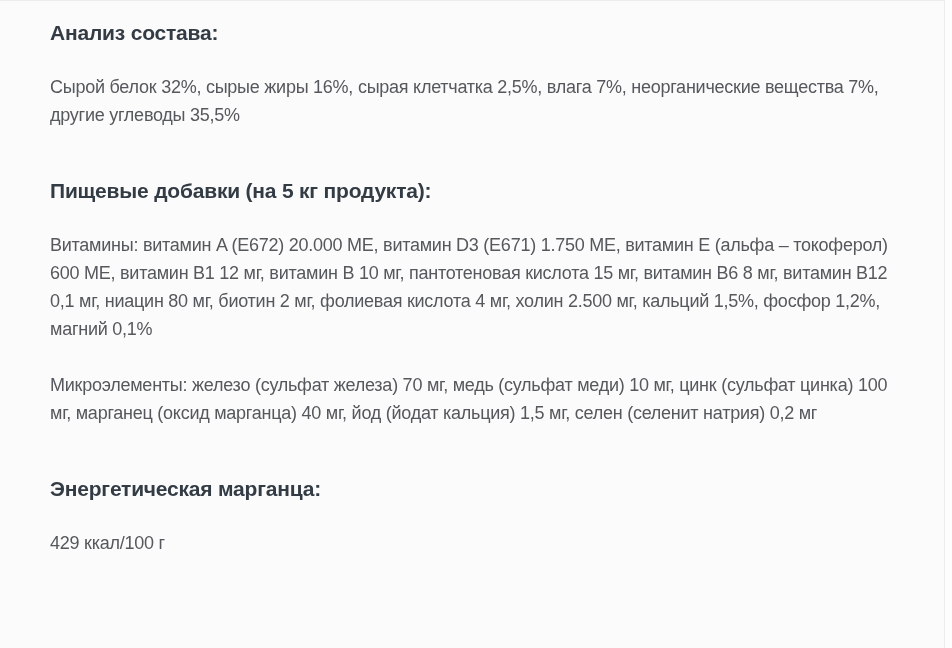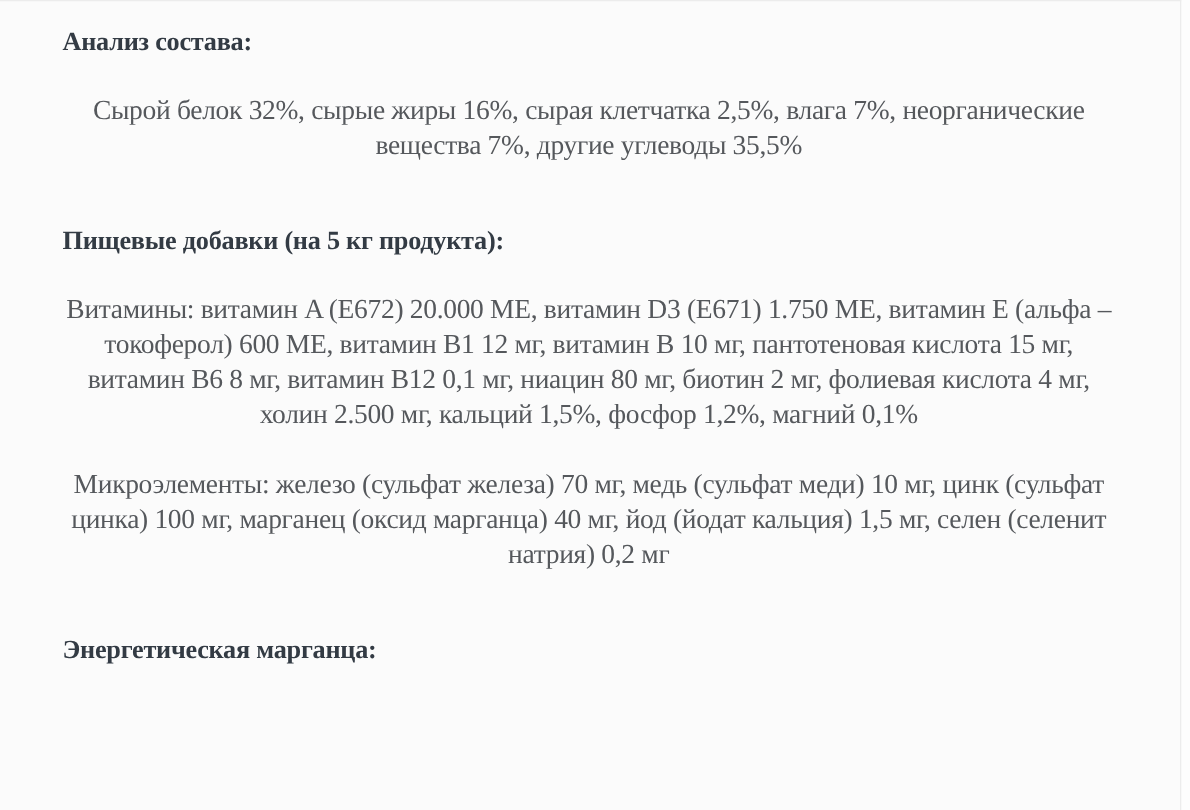--- a/index.html
+++ b/index.html
@@ -17,43 +17,41 @@
   .panel {
     box-sizing: border-box;
     width: 100%;
     height: 100%;
     border-top: 1px solid var(--border, #ececec);
     padding: 20px 60px 0 50px;
     position: relative;
   }
   .content {
     max-width: 862px;
-    font-family: Liberation Serif, serif;
   }
   section {
     margin: 0;
   }
   h2 {
     font-size: 21px;
     font-weight: bold;
     color: var(--heading, #333b44);
     letter-spacing: -0.2px;
     margin: 0 0 28px 0;
     padding-top: 22px;
   }
   section:first-child h2 {
     padding-top: 0;
   }
   p {
-    font-size: 22px;
+    font-size: 18px;
     line-height: 28px;
     color: var(--bodytext, #55585c);
     letter-spacing: -0.25px;
     margin: 0 0 28px 0;
-    text-align: center;
   }
   section {
     margin-bottom: 28px;
   }
   .right-edge {
     position: absolute;
     top: 0;
     right: 7px;
     width: 1px;
     height: 648px;
@@ -80,19 +78,20 @@
     </section>
 
     <section>
       <h2>Пищевые добавки (на 5 кг продукта):</h2>
       <p>Витамины: витамин A (E672) 20.000 МЕ, витамин D3 (E671) 1.750 МЕ, витамин E (альфа – токоферол) 600 МЕ, витамин B1 12 мг, витамин B 10 мг, пантотеновая кислота 15 мг, витамин B6 8 мг, витамин B12 0,1 мг, ниацин 80 мг, биотин 2 мг, фолиевая кислота 4 мг, холин 2.500 мг, кальций 1,5%, фосфор 1,2%, магний 0,1%</p>
       <p>Микроэлементы: железо (сульфат железа) 70 мг, медь (сульфат меди) 10 мг, цинк (сульфат цинка) 100 мг, марганец (оксид марганца) 40 мг, йод (йодат кальция) 1,5 мг, селен (селенит натрия) 0,2 мг</p>
     </section>
 
     <section>
       <h2>Энергетическая марганца:</h2>
+      <p>429 ккал/100 г</p>
     </section>
 
   </div>
 </div>
 
 <div class="right-strip"></div>
 <div class="right-edge"></div>
 
 </body></html>

